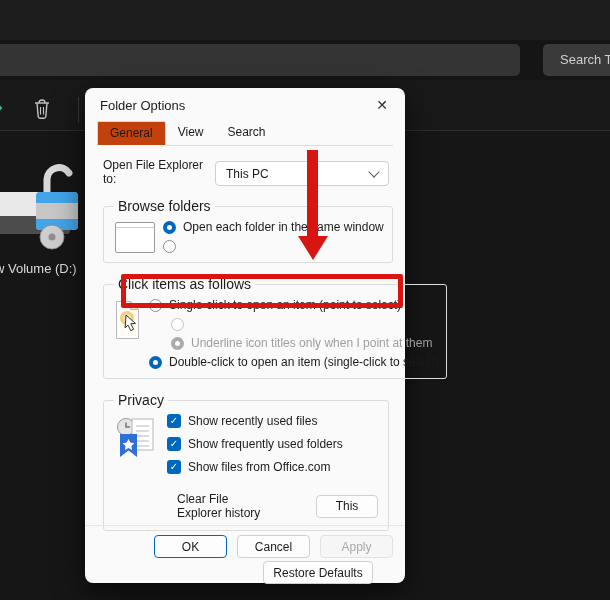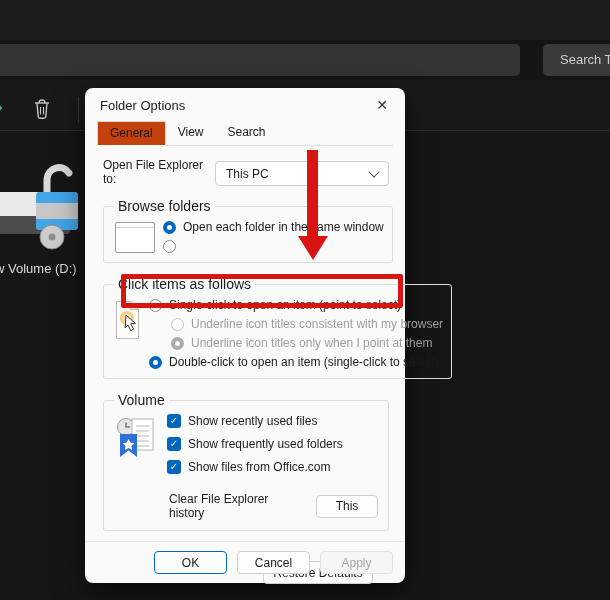--- a/index.html
+++ b/index.html
@@ -53,28 +53,28 @@
   .radio{width:13px;height:13px;border-radius:50%;background:#fff;border:1px solid #8b8b8b;box-sizing:border-box;flex:none;}
   .radio.sel{border:4px solid #0067c0;}
   .radio.dis{border-color:#c3c3c3;}
   .radio.dis-sel{border:4px solid #ababab;}
   .cb{width:14px;height:14px;border-radius:3px;background:#0067c0;color:#fff;font-size:10px;line-height:14px;
     text-align:center;flex:none;}
 
   .folder-window{width:40px;height:31px;background:#fff;border:1px solid #9a9a9a;border-radius:2px;box-sizing:border-box;}
   .folder-window .bar{height:4px;border-bottom:1px solid #d0d0d0;}
 
-  .clear-row{display:flex;align-items:center;margin:10px 0 2px 2px;gap:44px;}
+  .clear-row{display:flex;align-items:center;margin:10px 0 2px 10px;gap:44px;}
   .clear-row .lbl{flex:1;}
   .btn{background:#fdfdfd;border:1px solid #d0d0d0;border-radius:4px;font-size:12px;color:#1b1b1b;
     font-family:"Liberation Sans",sans-serif;text-align:center;}
   .btn-clear{width:62px;height:23px;margin-right:2px;}
   .restore-row{text-align:right;margin:9px 16px 0 0;}
   .btn-restore{width:110px;height:23px;margin-top:17px;}
-  .dlg-footer{position:absolute;left:0;bottom:0;width:100%;height:42px;border-top:1px solid #e6e6e6;
+  .dlg-footer{position:absolute;left:0;bottom:16px;width:100%;height:42px;border-top:1px solid #e6e6e6;
     display:flex;justify-content:flex-end;align-items:center;gap:10px;padding-right:12px;box-sizing:border-box;}
   .btn-ok{width:73px;height:23px;border:1px solid #0067c0;}
   .btn-cancel{width:73px;height:23px;}
   .btn-apply{width:73px;height:23px;color:#a8a8a8;background:#f6f6f6;border-color:#e2e2e2;}
 
   
   .red-box{position:absolute;left:36px;top:186px;width:282px;height:34px;border:5px solid #d81510;border-radius:2px;
     box-sizing:border-box;z-index:5;pointer-events:none;}
   .red-arrow{position:absolute;z-index:6;pointer-events:none;}
   .red-arrow .shaft{position:absolute;left:307px;top:150px;width:11px;height:88px;background:#d81510;}
@@ -166,36 +166,35 @@
           <circle cx="12" cy="18" r="4" fill="#fbe3ae"></circle>
           <path d="M11 15 l9.5 8.5 -4.7 .2 2.8 5.6 -2.8 1.4 -2.8 -5.6 -2.9 2.9 z" fill="#fff" stroke="#333" stroke-width="1"></path>
         </svg>
         <div class="opts">
           <label class="opt">
             <span class="radio"></span>
             <span class="txt">Single-click to open an item (point to select)</span>
           </label>
           <label class="opt indent disabled">
             <span class="radio dis"></span>
-            <span class="txt">Underline icon titles consistent with my browser</span>
           </label>
           <label class="opt indent disabled">
             <span class="radio dis-sel"></span>
             <span class="txt">Underline icon titles only when I point at them</span>
           </label>
           <label class="opt">
             <span class="radio sel"></span>
             <span class="txt">Double-click to open an item (single-click to select)</span>
           </label>
         </div>
       </div>
     </fieldset>
 
     <fieldset class="group">
-      <legend>Volume</legend>
+      <legend>Privacy</legend>
       <div class="group-row">
         <svg class="gicon" width="44" height="44" viewBox="0 0 44 44">
           <circle cx="11" cy="11" r="8.5" fill="#e6e6e6" stroke="#9a9a9a"></circle>
           <path d="M11 6.5 v4.5 h4" stroke="#777" fill="none" stroke-width="1.5"></path>
           <rect x="17" y="3" width="21" height="31" fill="#fff" stroke="#b5b5b5"></rect>
           <path d="M21 10 h13 M21 15 h13 M21 20 h13 M21 25 h13 M21 30 h13" stroke="#cfcfcf" stroke-width="1.3"></path>
           <path d="M5 18 h17 v23 l-8.5 -6.5 -8.5 6.5 z" fill="#2f6fd8"></path>
           <path d="M13.5 23 l1.8 3.6 4 .6 -2.9 2.8 .7 4 -3.6 -1.9 -3.6 1.9 .7 -4 -2.9 -2.8 4 -.6 z" fill="#fff"></path>
         </svg>
         <div class="opts" style="gap:7px;">

